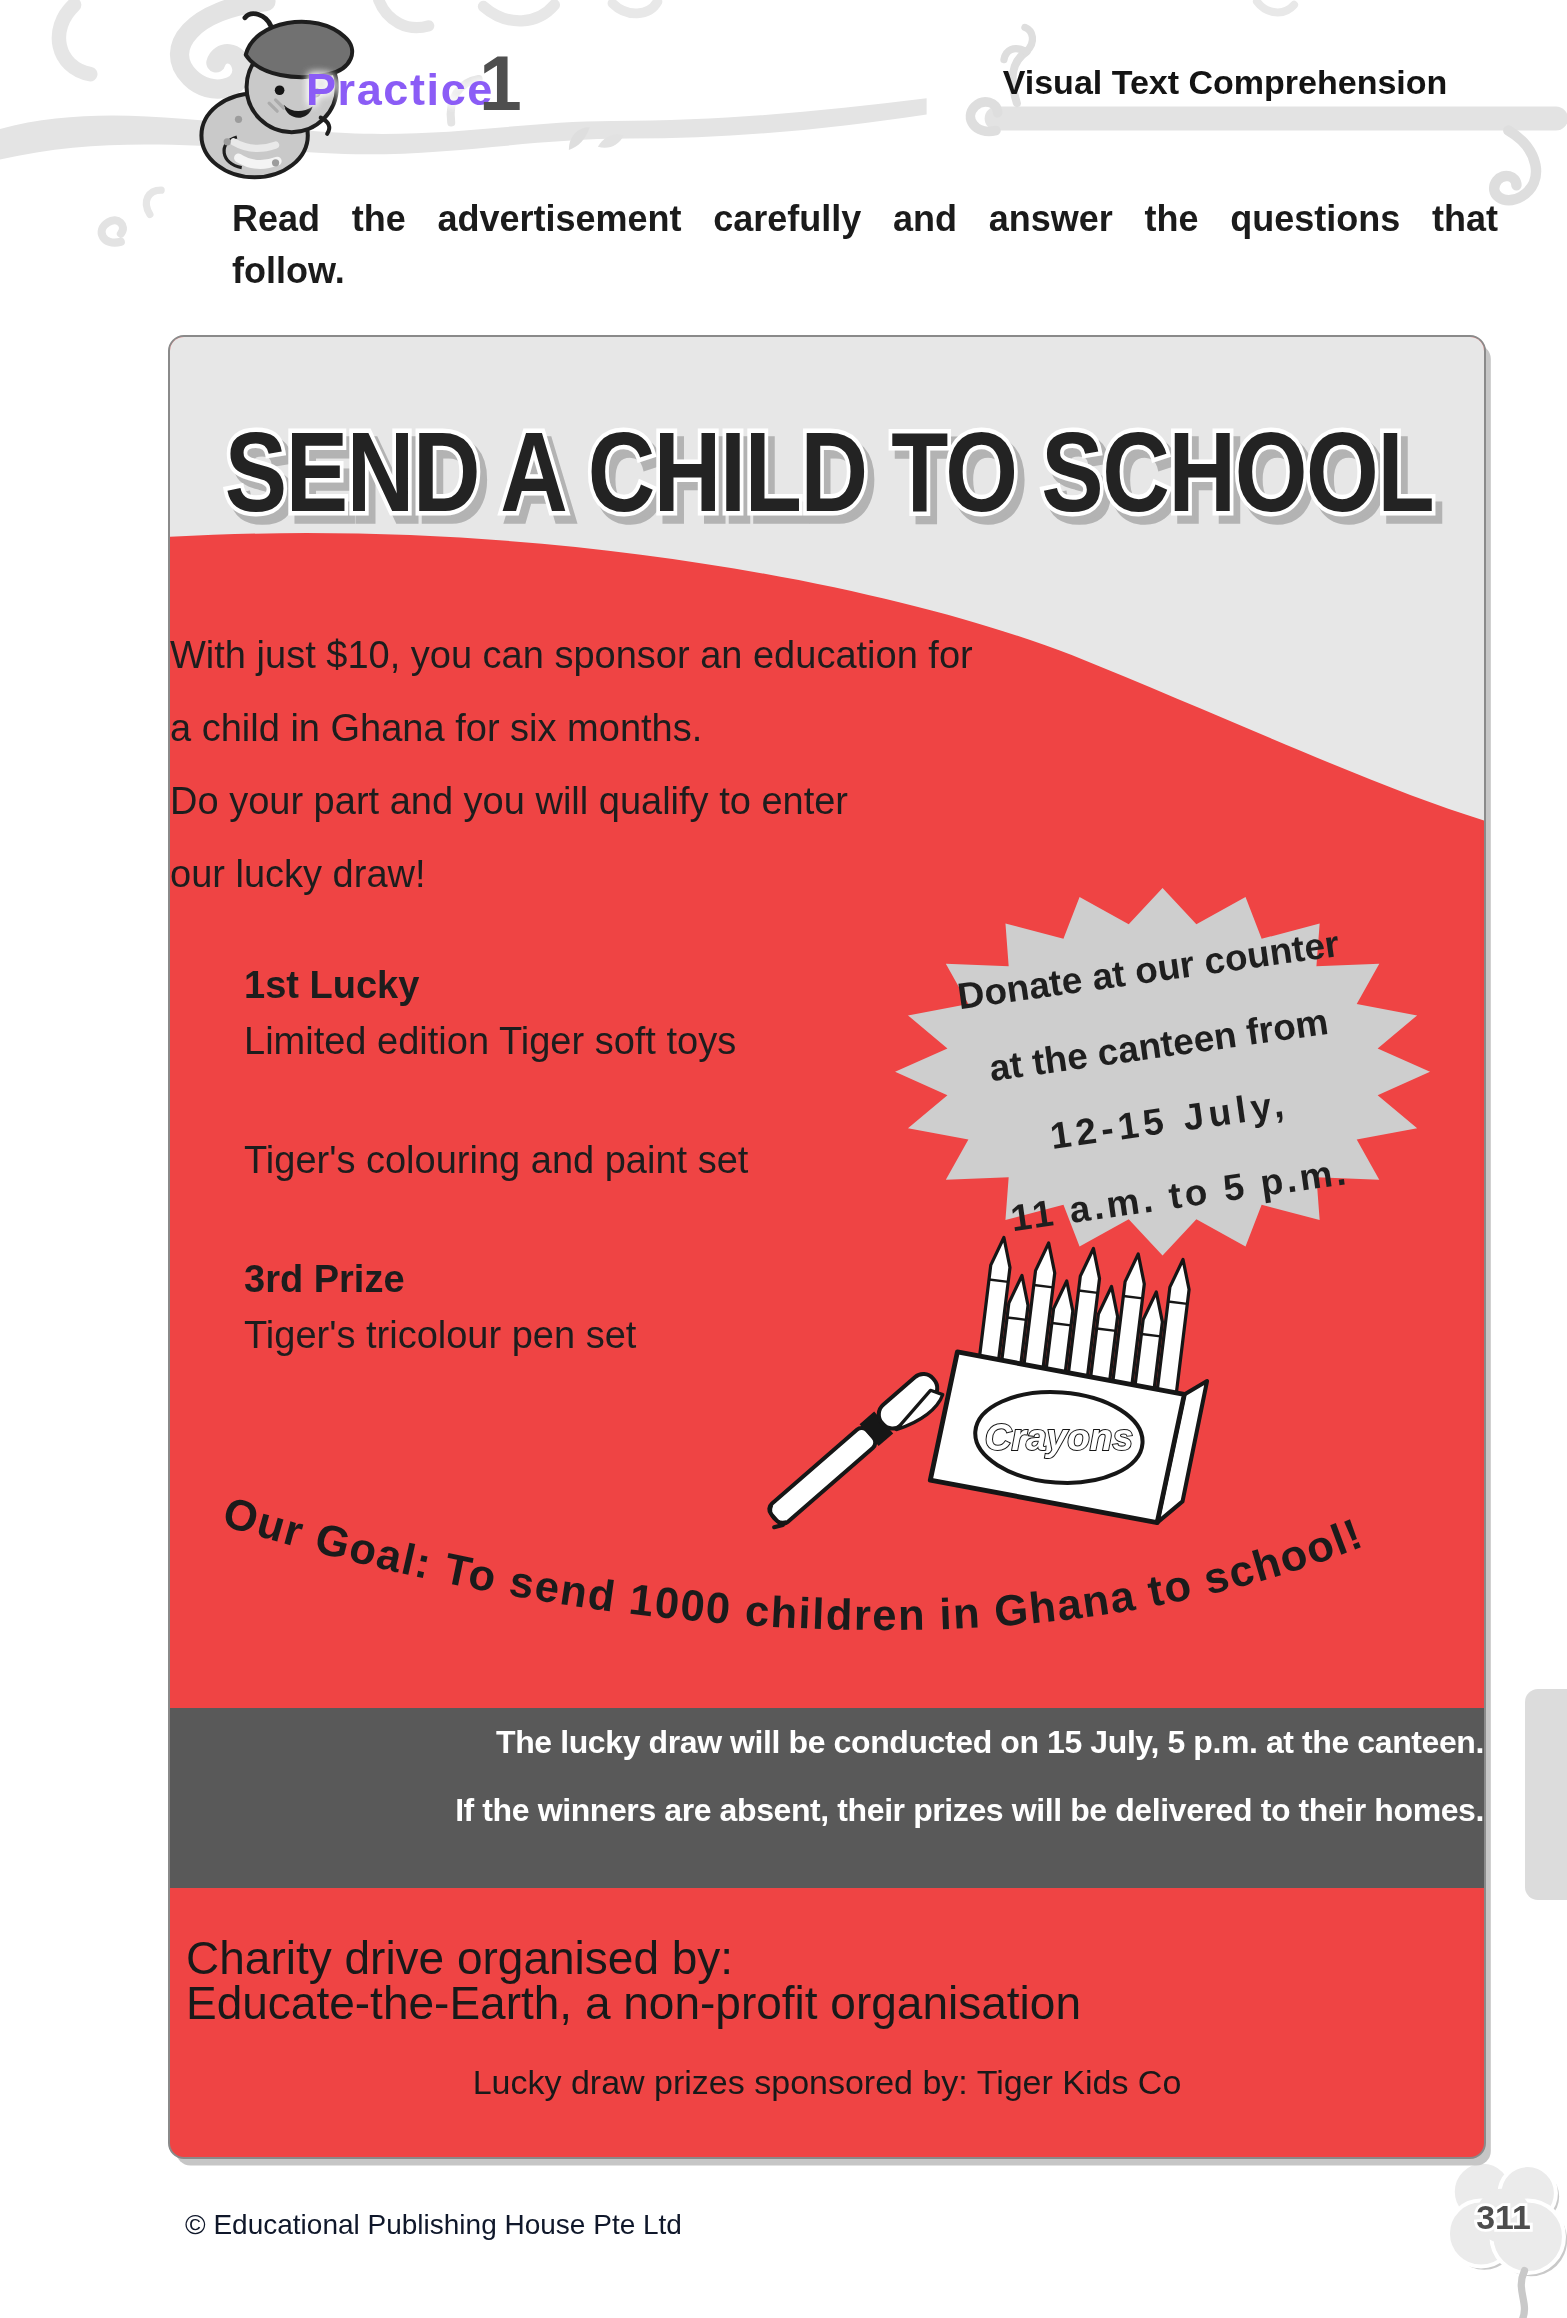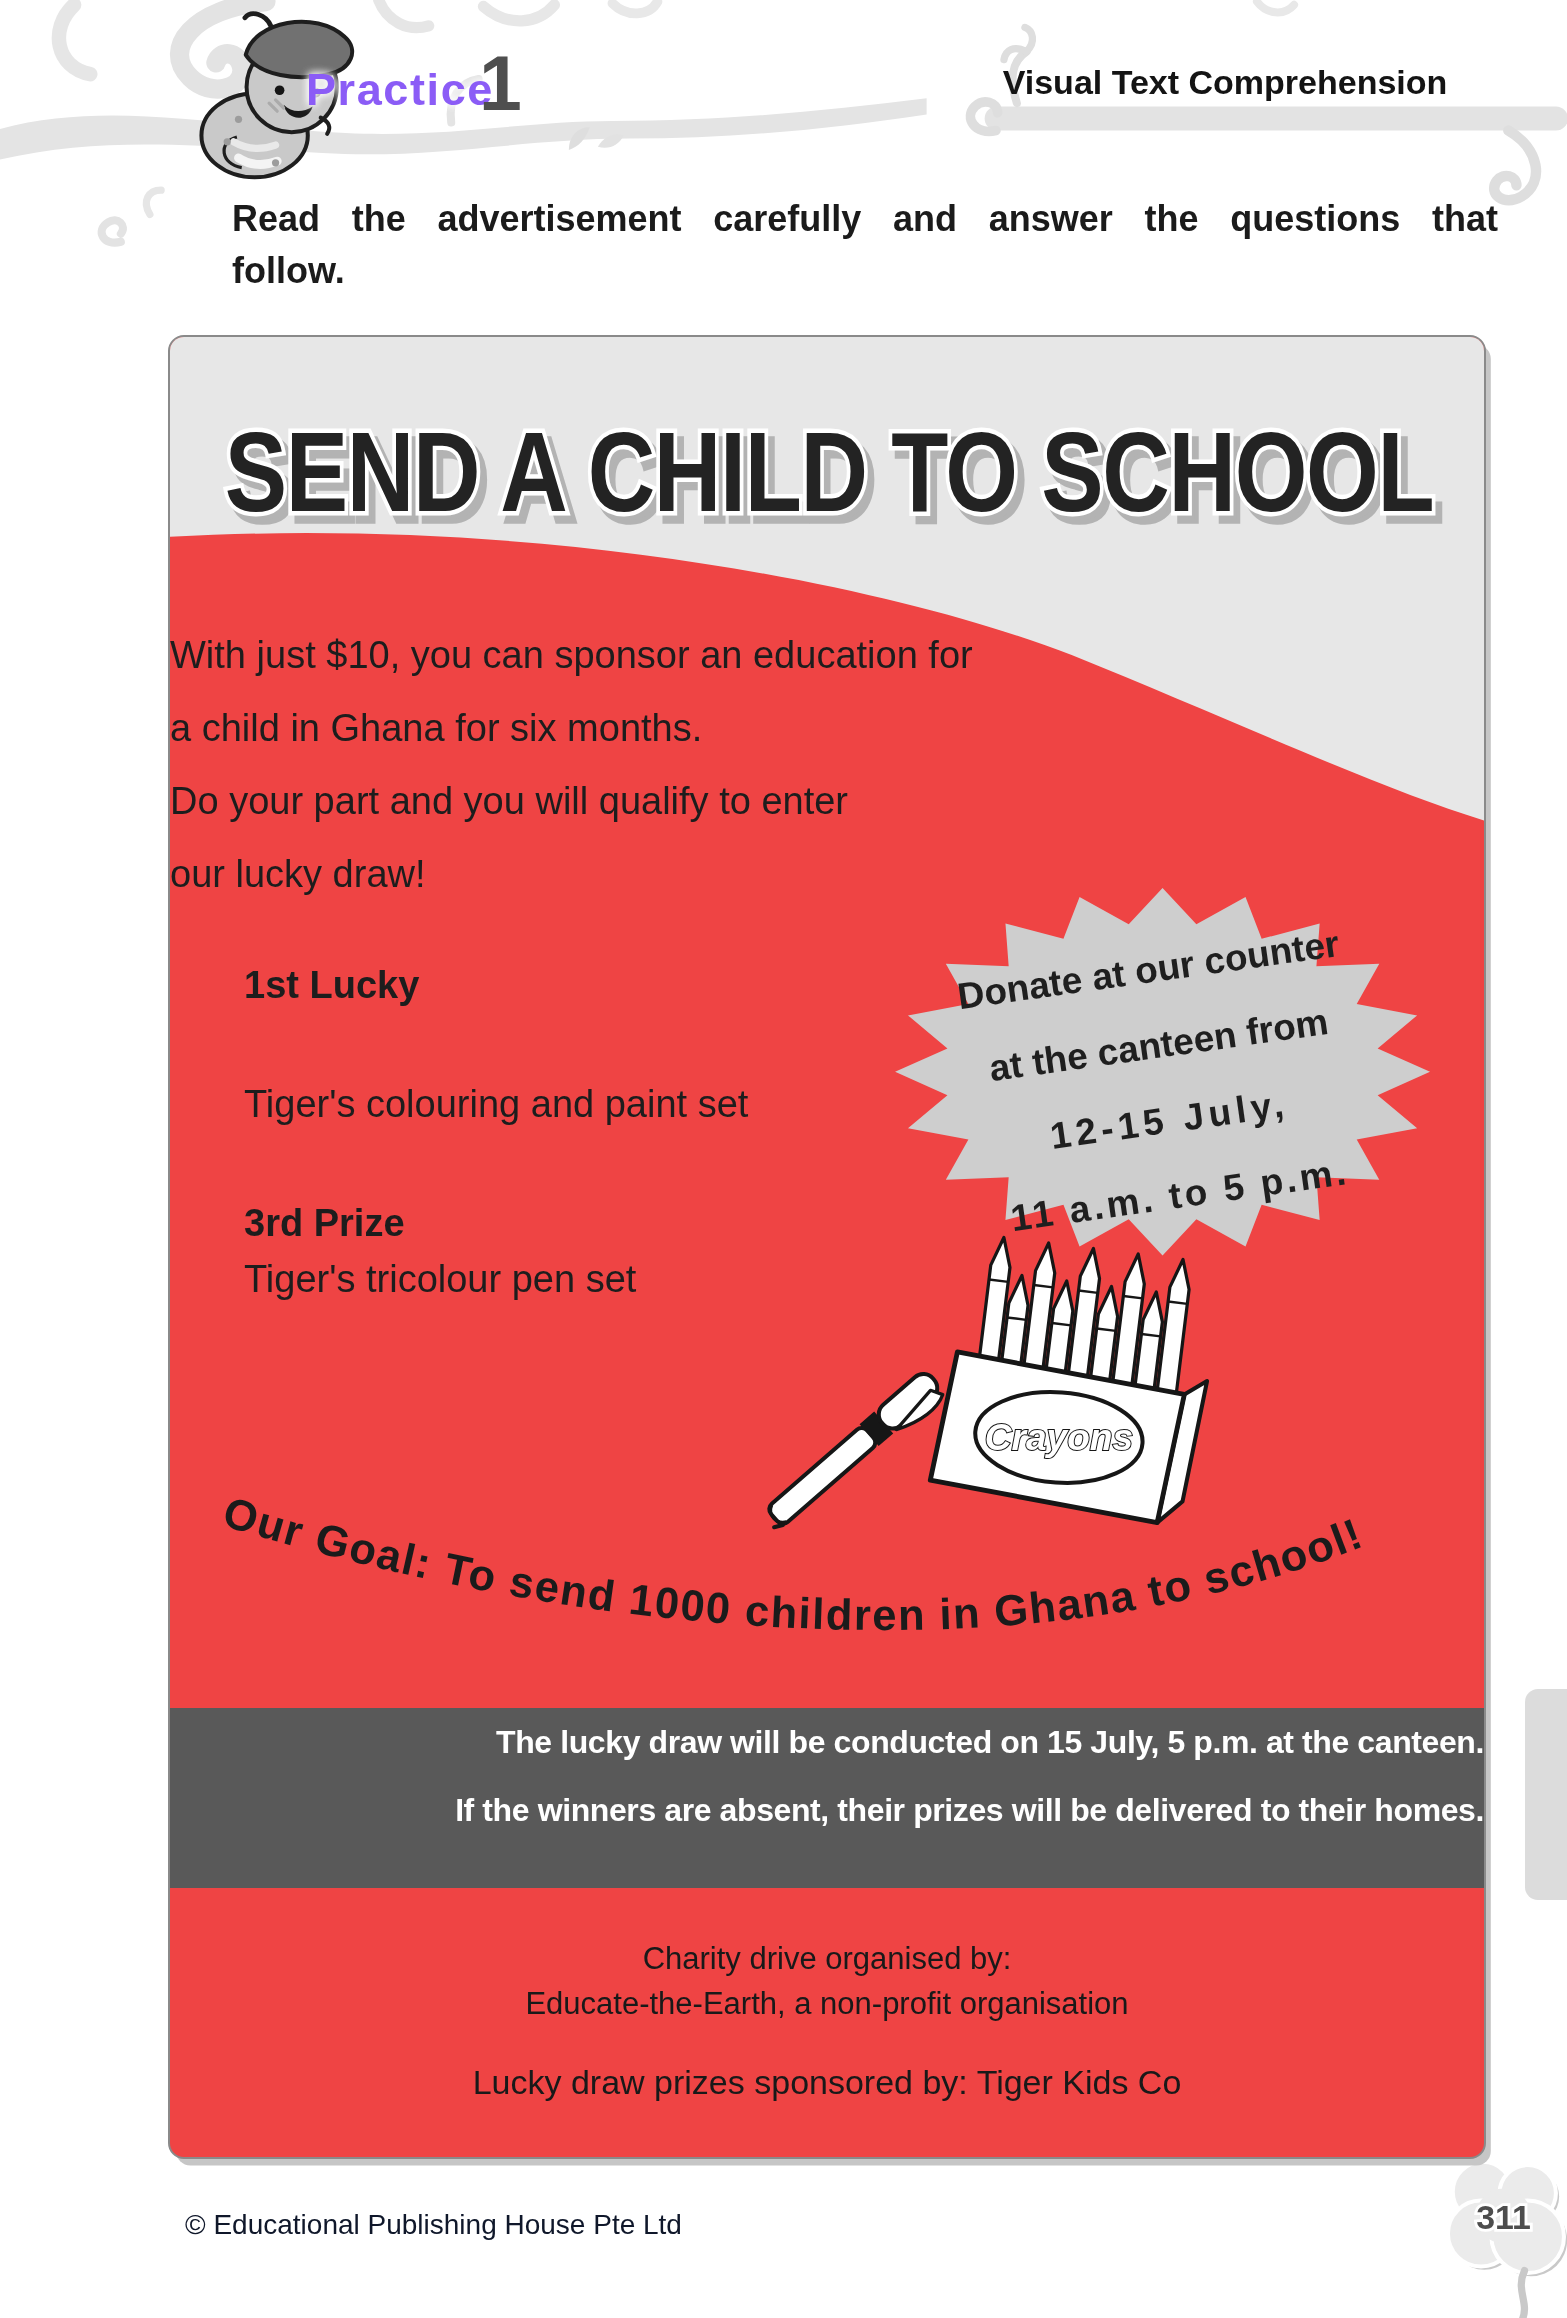--- a/index.html
+++ b/index.html
@@ -30,21 +30,21 @@
 
   .prizes{position:absolute;left:74px;top:620px;font-size:38px;color:#1d1d1d;}
   .prize{margin-bottom:63px;}
   .prize-rank{font-weight:bold;line-height:56px;}
   .prize-item{line-height:56px;}
 
   .banner{position:absolute;left:0;top:1371px;width:100%;height:180px;background:#595959;}
   .banner-text{text-align:right;font-size:32px;font-weight:bold;color:#ffffff;
       line-height:68px;letter-spacing:-0.4px;}
 
-  .organiser{position:absolute;left:0;top:1599px;width:100%;text-align:center;font-size:31px;
+  .organiser{position:absolute;left:16px;top:1599px;width:100%;text-align:left;font-size:46px;
       color:#191919;line-height:45px;}
   .sponsor{position:absolute;left:0;top:1726px;width:100%;text-align:center;font-size:34px;
       color:#191919;}
 
   .copyright{position:absolute;left:185px;top:2209px;font-size:28px;color:#0f172a;}
   .side-tab{position:absolute;left:1525px;top:1689px;width:43px;height:211px;background:#dcdcdc;
       border-radius:13px 0 0 13px;}
 </style>
 </head>
 <body>
@@ -178,20 +178,21 @@
     <div class="intro">
       <div>With just $10, you can sponsor an education for</div>
       <div><span>a child in </span><b>Ghana</b><span> for six months.</span></div>
       <div>Do your part and you will qualify to enter</div>
       <div>our lucky draw!</div>
     </div>
 
     <div class="prizes">
       <div class="prize">
         <div class="prize-rank">1st Lucky</div>
+        <div class="prize-item">Limited edition Tiger soft toys</div>
       </div>
       <div class="prize">
         <div class="prize-item">Tiger's colouring and paint set</div>
       </div>
       <div class="prize">
         <div class="prize-rank">3rd Prize</div>
         <div class="prize-item">Tiger's tricolour pen set</div>
       </div>
     </div>
 

